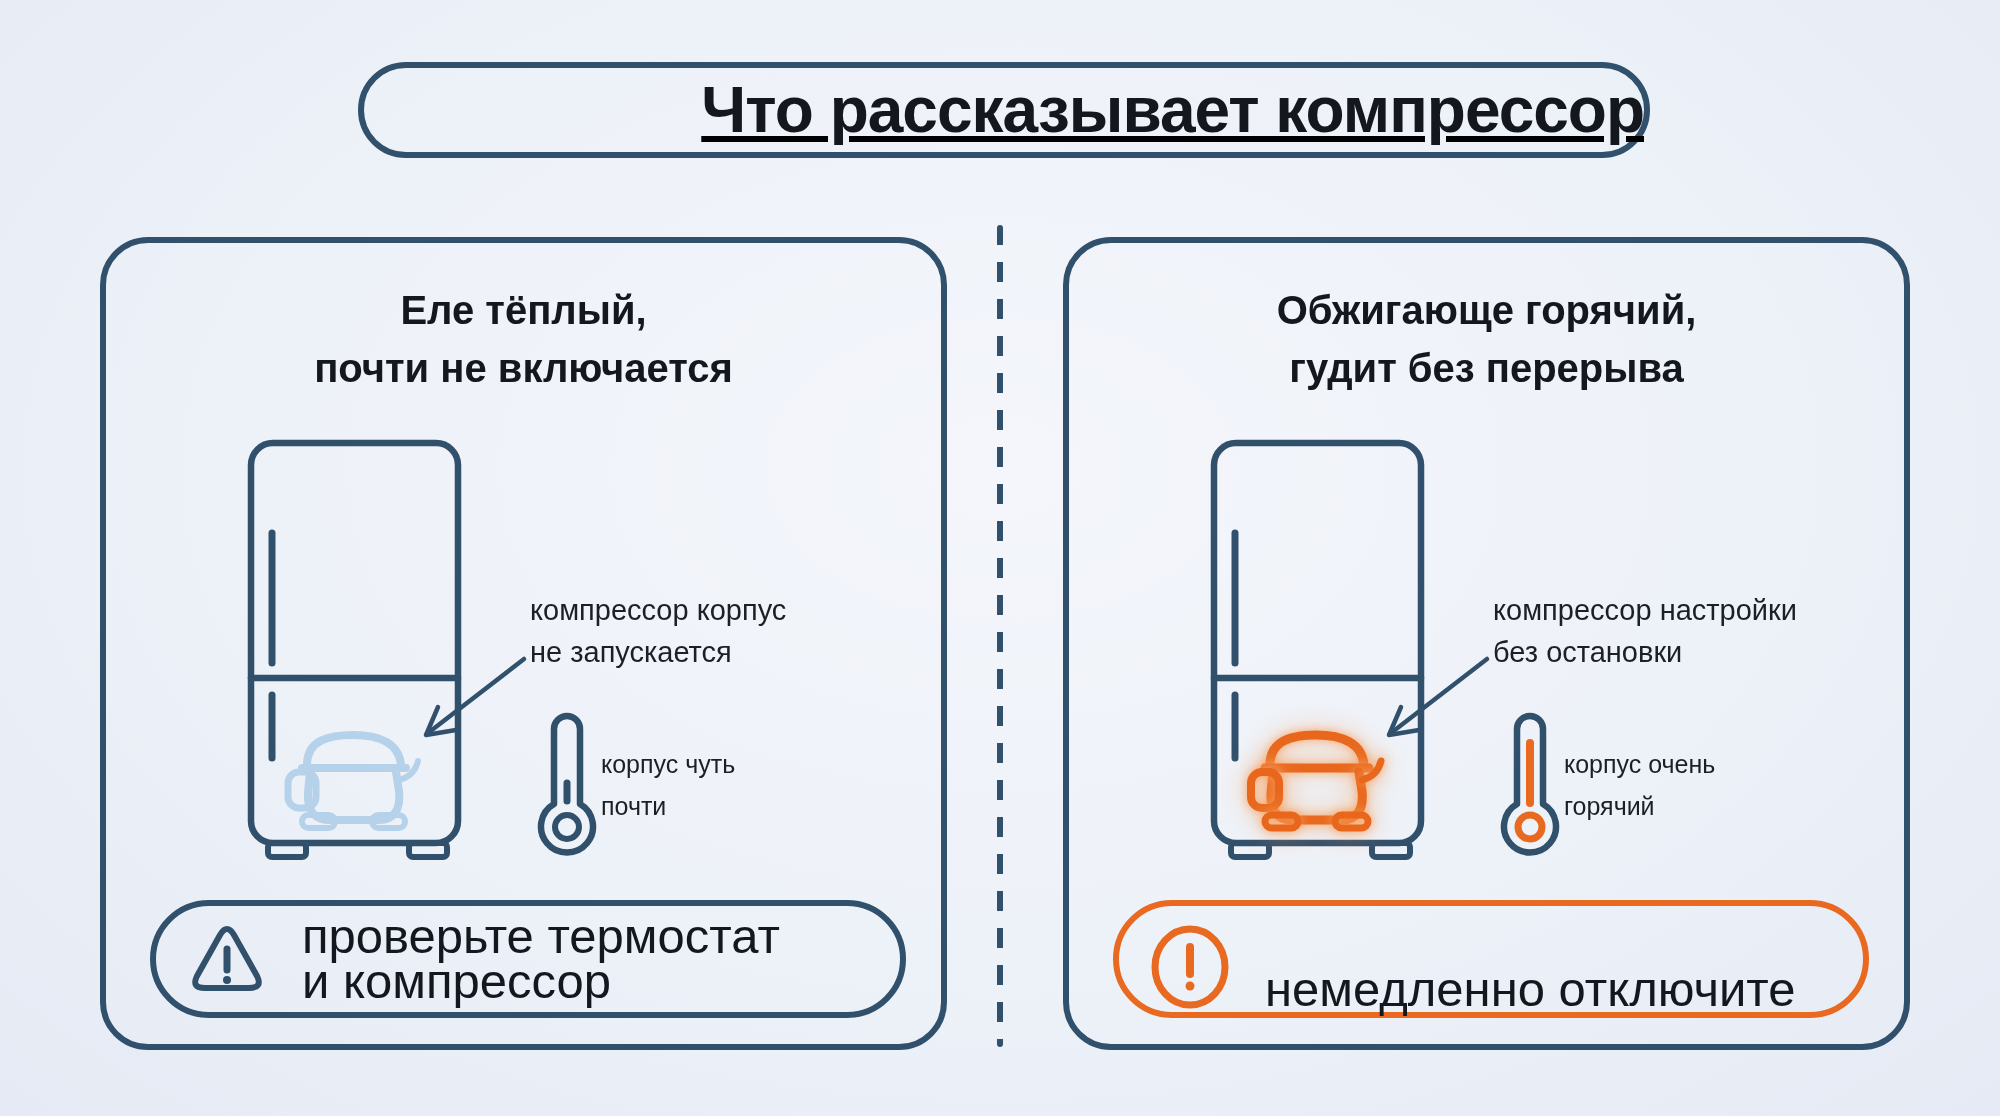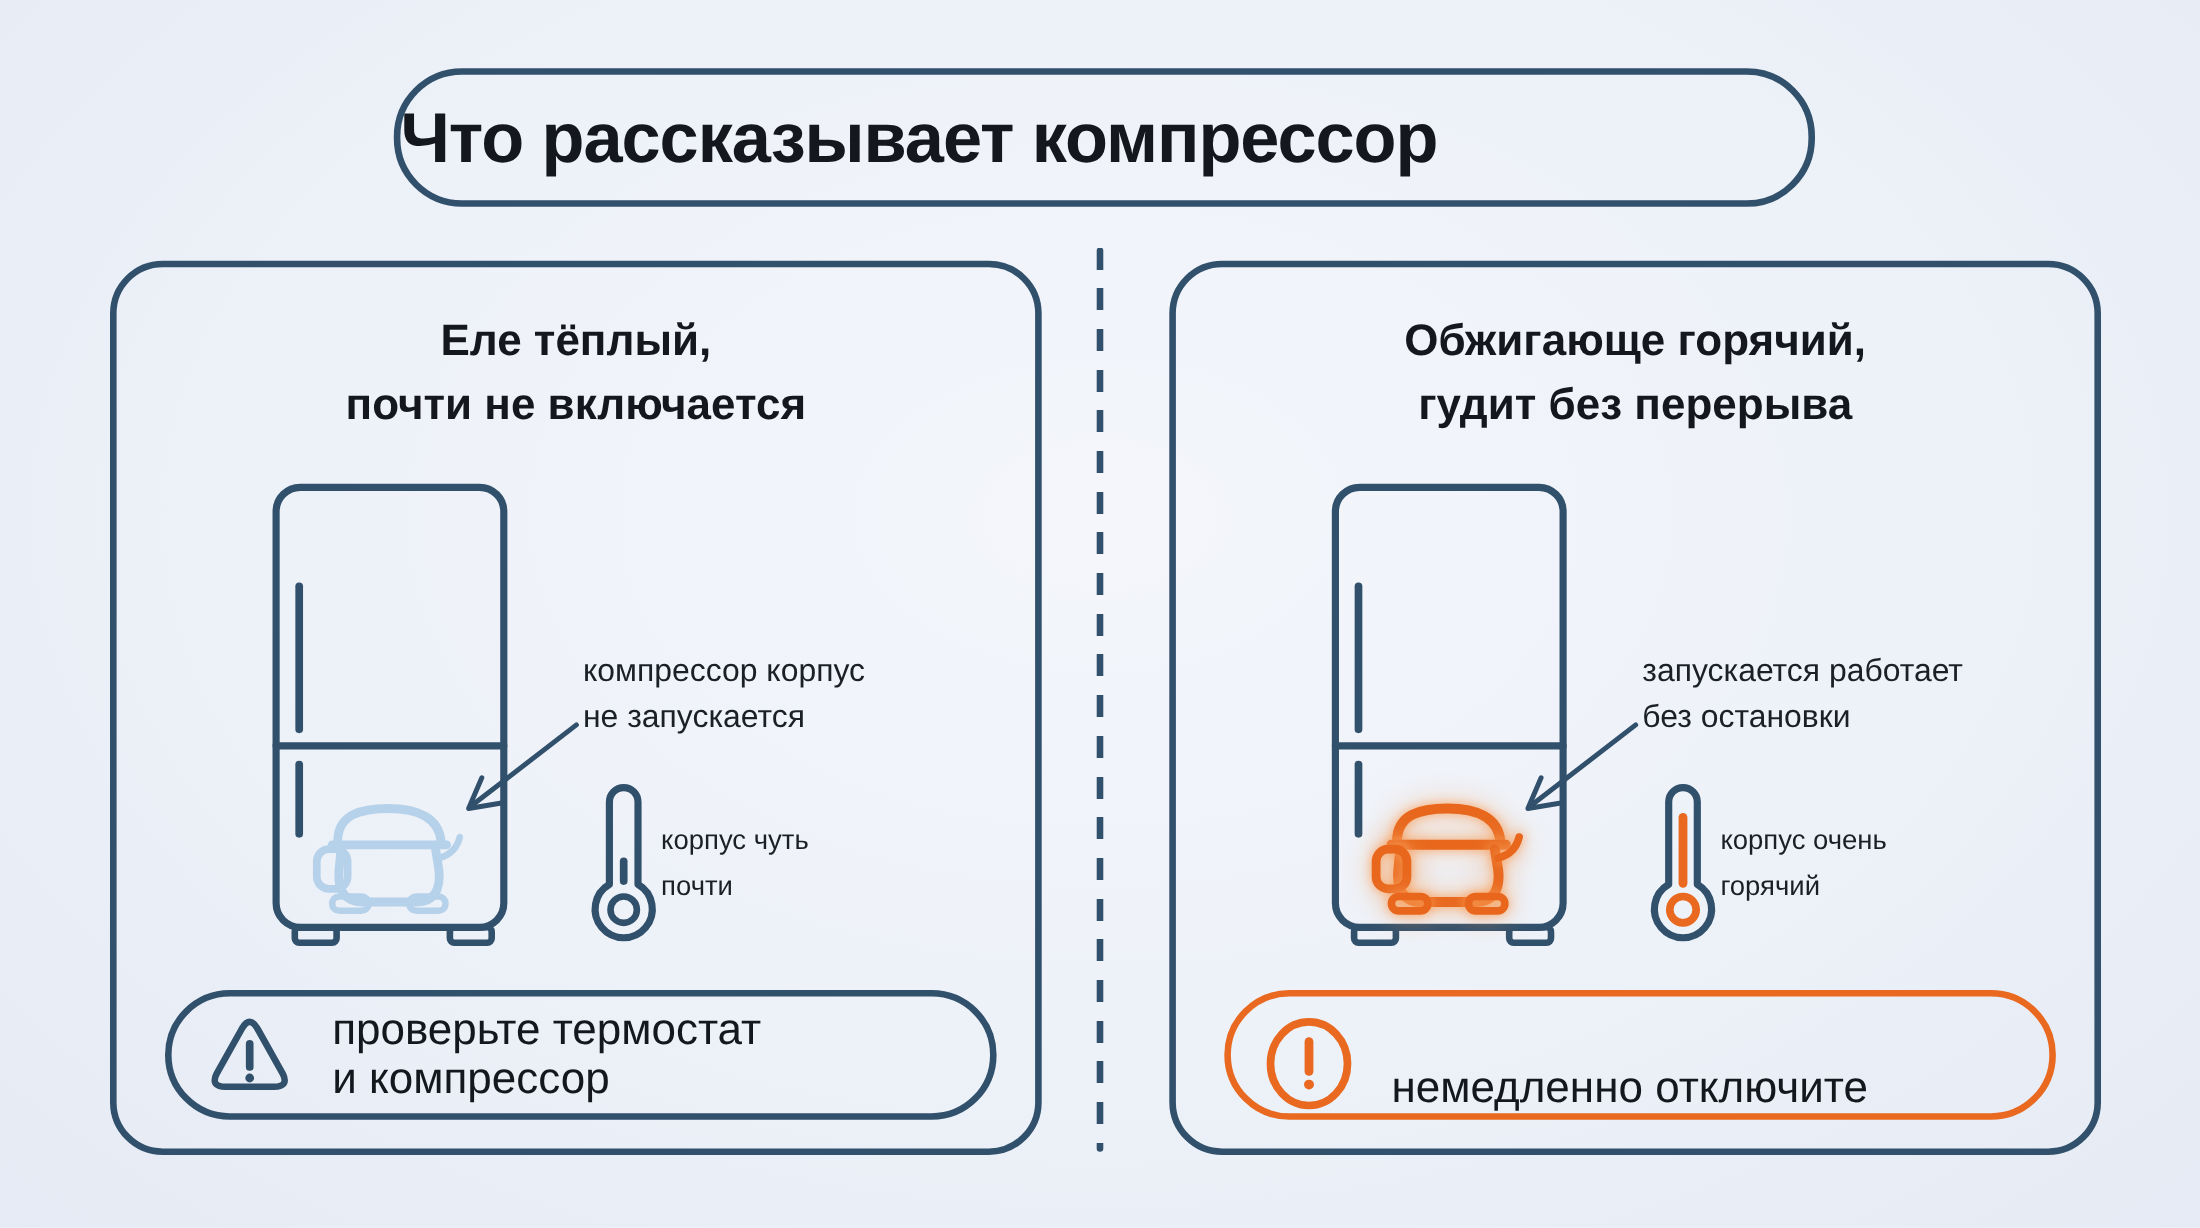--- a/index.html
+++ b/index.html
@@ -8,24 +8,25 @@
     font-family:"Liberation Sans","DejaVu Sans",sans-serif;
     background:#edf1f8;
     overflow:hidden;
   }
   .canvas{
     position:relative;width:2000px;height:1116px;
     background:radial-gradient(ellipse at 50% 42%, #f4f6fb 0%, #edf1f8 55%, #e5eaf4 100%);
   }
   
   .title-box{
-    position:absolute;left:358px;top:62px;width:1292px;height:126px;
+    position:absolute;left:358px;top:62px;width:1292px;height:96px;
     border:6px solid #31506c;border-radius:62px;
-    display:flex;align-items:center;justify-content:flex-start;
+    display:flex;align-items:center;justify-content:flex-end;
     box-sizing:border-box;
+    text-decoration:underline;
   }
   .title-box h1{
     margin:0;font-size:64px;font-weight:700;color:#14181e;letter-spacing:-1px;
   }
   
   .panel{
     position:absolute;top:237px;width:847px;height:813px;
     border:6px solid #31506c;border-radius:48px;
     box-sizing:border-box;
   }
@@ -50,21 +51,21 @@
     font-size:25px;line-height:42px;font-weight:500;color:#1b2026;
   }
   .pill{
     position:absolute;left:44px;top:657px;width:756px;height:118px;
     border:6px solid #31506c;border-radius:59px;
     display:flex;align-items:center;box-sizing:border-box;
   }
   .panel-hot .pill{border-color:#e8691f;align-items:flex-end;}
   .pill-icon{width:90px;height:90px;margin-left:26px;flex:0 0 auto;}
   .pill-text{
-    margin-left:30px;font-size:40px;line-height:45px;font-weight:500;color:#14181e;
+    margin-left:30px;font-size:49px;line-height:45px;font-weight:500;color:#14181e;
   }
   
   .ln{stroke:#31506c;fill:none;stroke-linecap:round;stroke-linejoin:round;}
   .comp-cold{stroke:#b6d1ea;fill:none;stroke-linecap:round;stroke-linejoin:round;}
   .comp-hot{
     stroke:#e8671d;fill:none;stroke-linecap:round;stroke-linejoin:round;
     filter:drop-shadow(0 0 5px rgba(248,158,88,.85)) drop-shadow(0 0 13px rgba(248,158,88,.45));
   }
   .stem-orange{stroke:#e8691f;fill:none;stroke-linecap:round;}
   .tri{stroke:#31506c;fill:none;stroke-linecap:round;stroke-linejoin:round;}
@@ -176,21 +177,21 @@
       </g>
 
       <g>
         <path class="ln" d="M448,561 L448,486 A13,13 0 0 1 474,486 L474,561 A26,26 0 1 1 448,561 Z" stroke-width="6.5"></path>
         <circle class="stem-orange" cx="461" cy="584" r="12" stroke-width="7"></circle>
         <line class="stem-orange" x1="461" y1="500" x2="461" y2="560" stroke-width="8"></line>
       </g>
     </svg>
 
     <div class="callout">
-      <div>запускается работает</div>
+      <div>компрессор настройки</div>
       <div>без остановки</div>
     </div>
 
     <div class="thermo-label">
       <div>корпус очень</div>
       <div>горячий</div>
     </div>
 
     <div class="pill">
       <svg class="pill-icon" viewBox="0 0 90 90">

